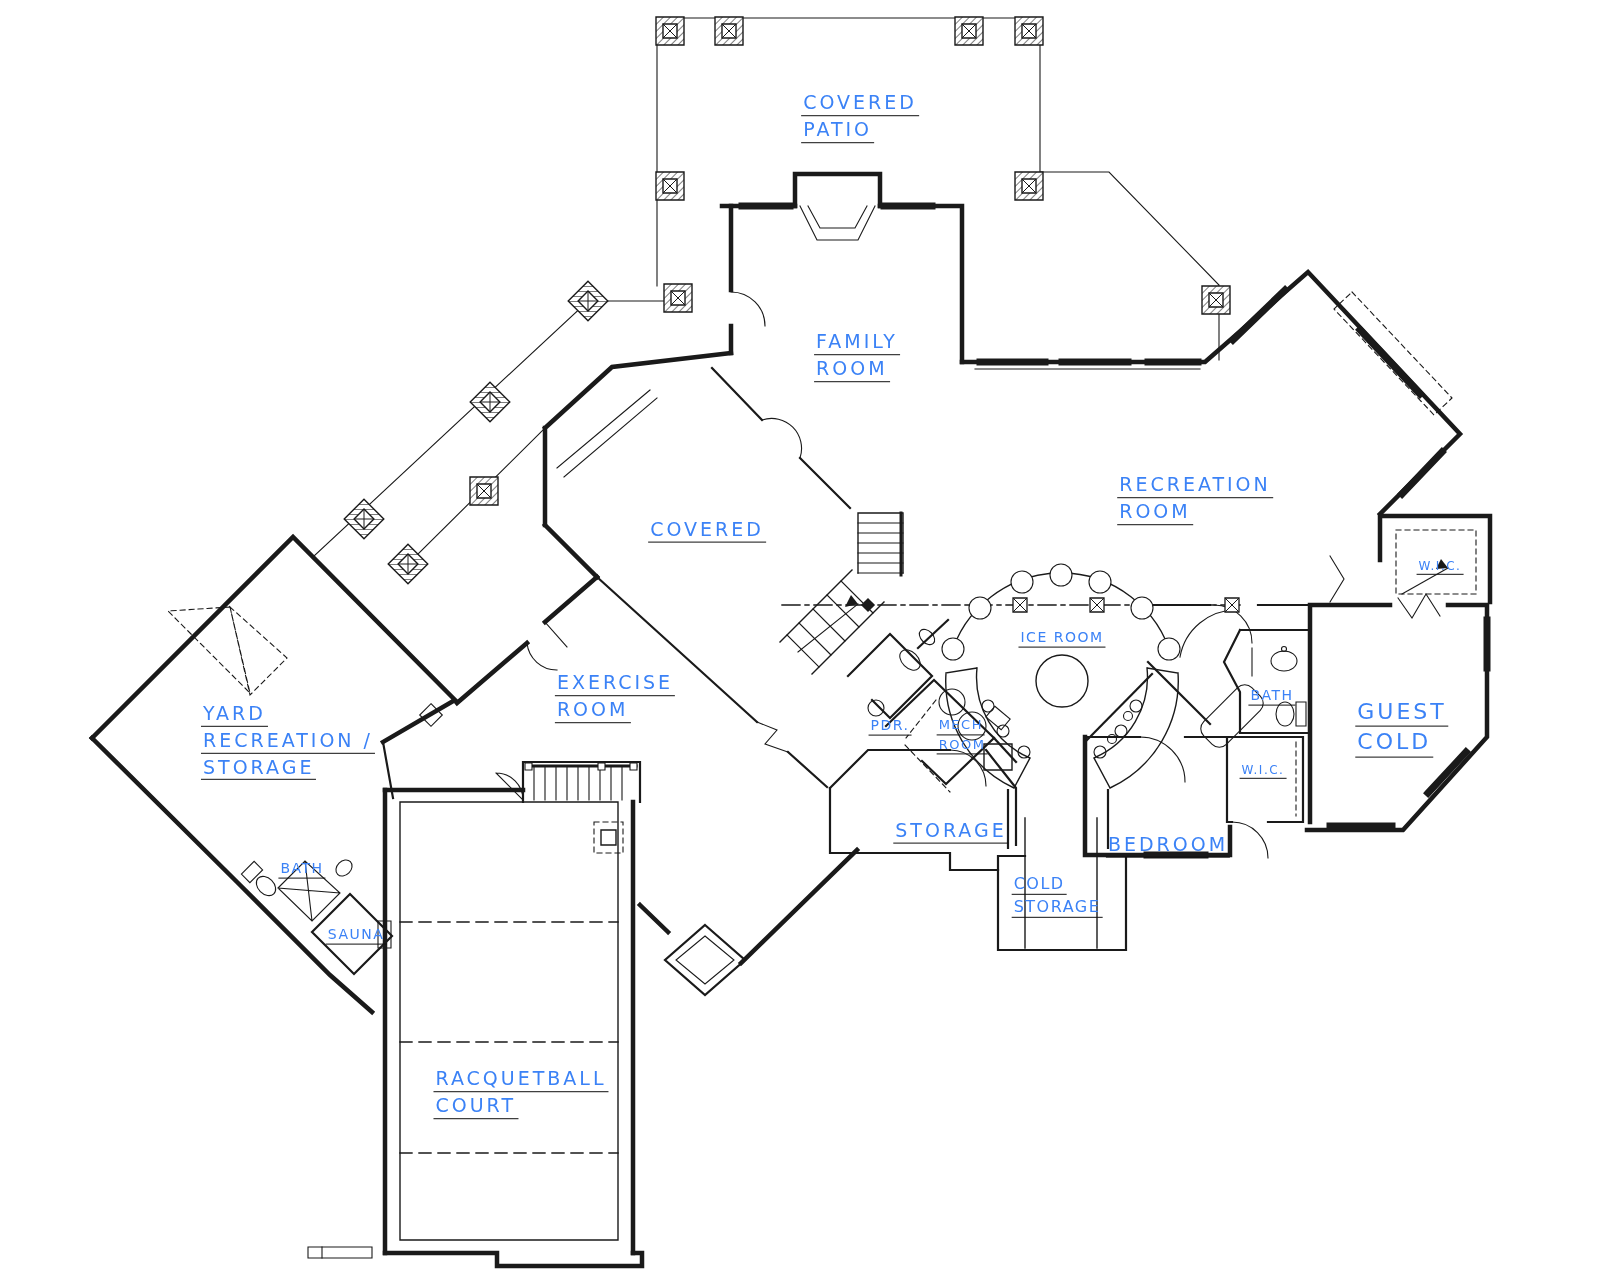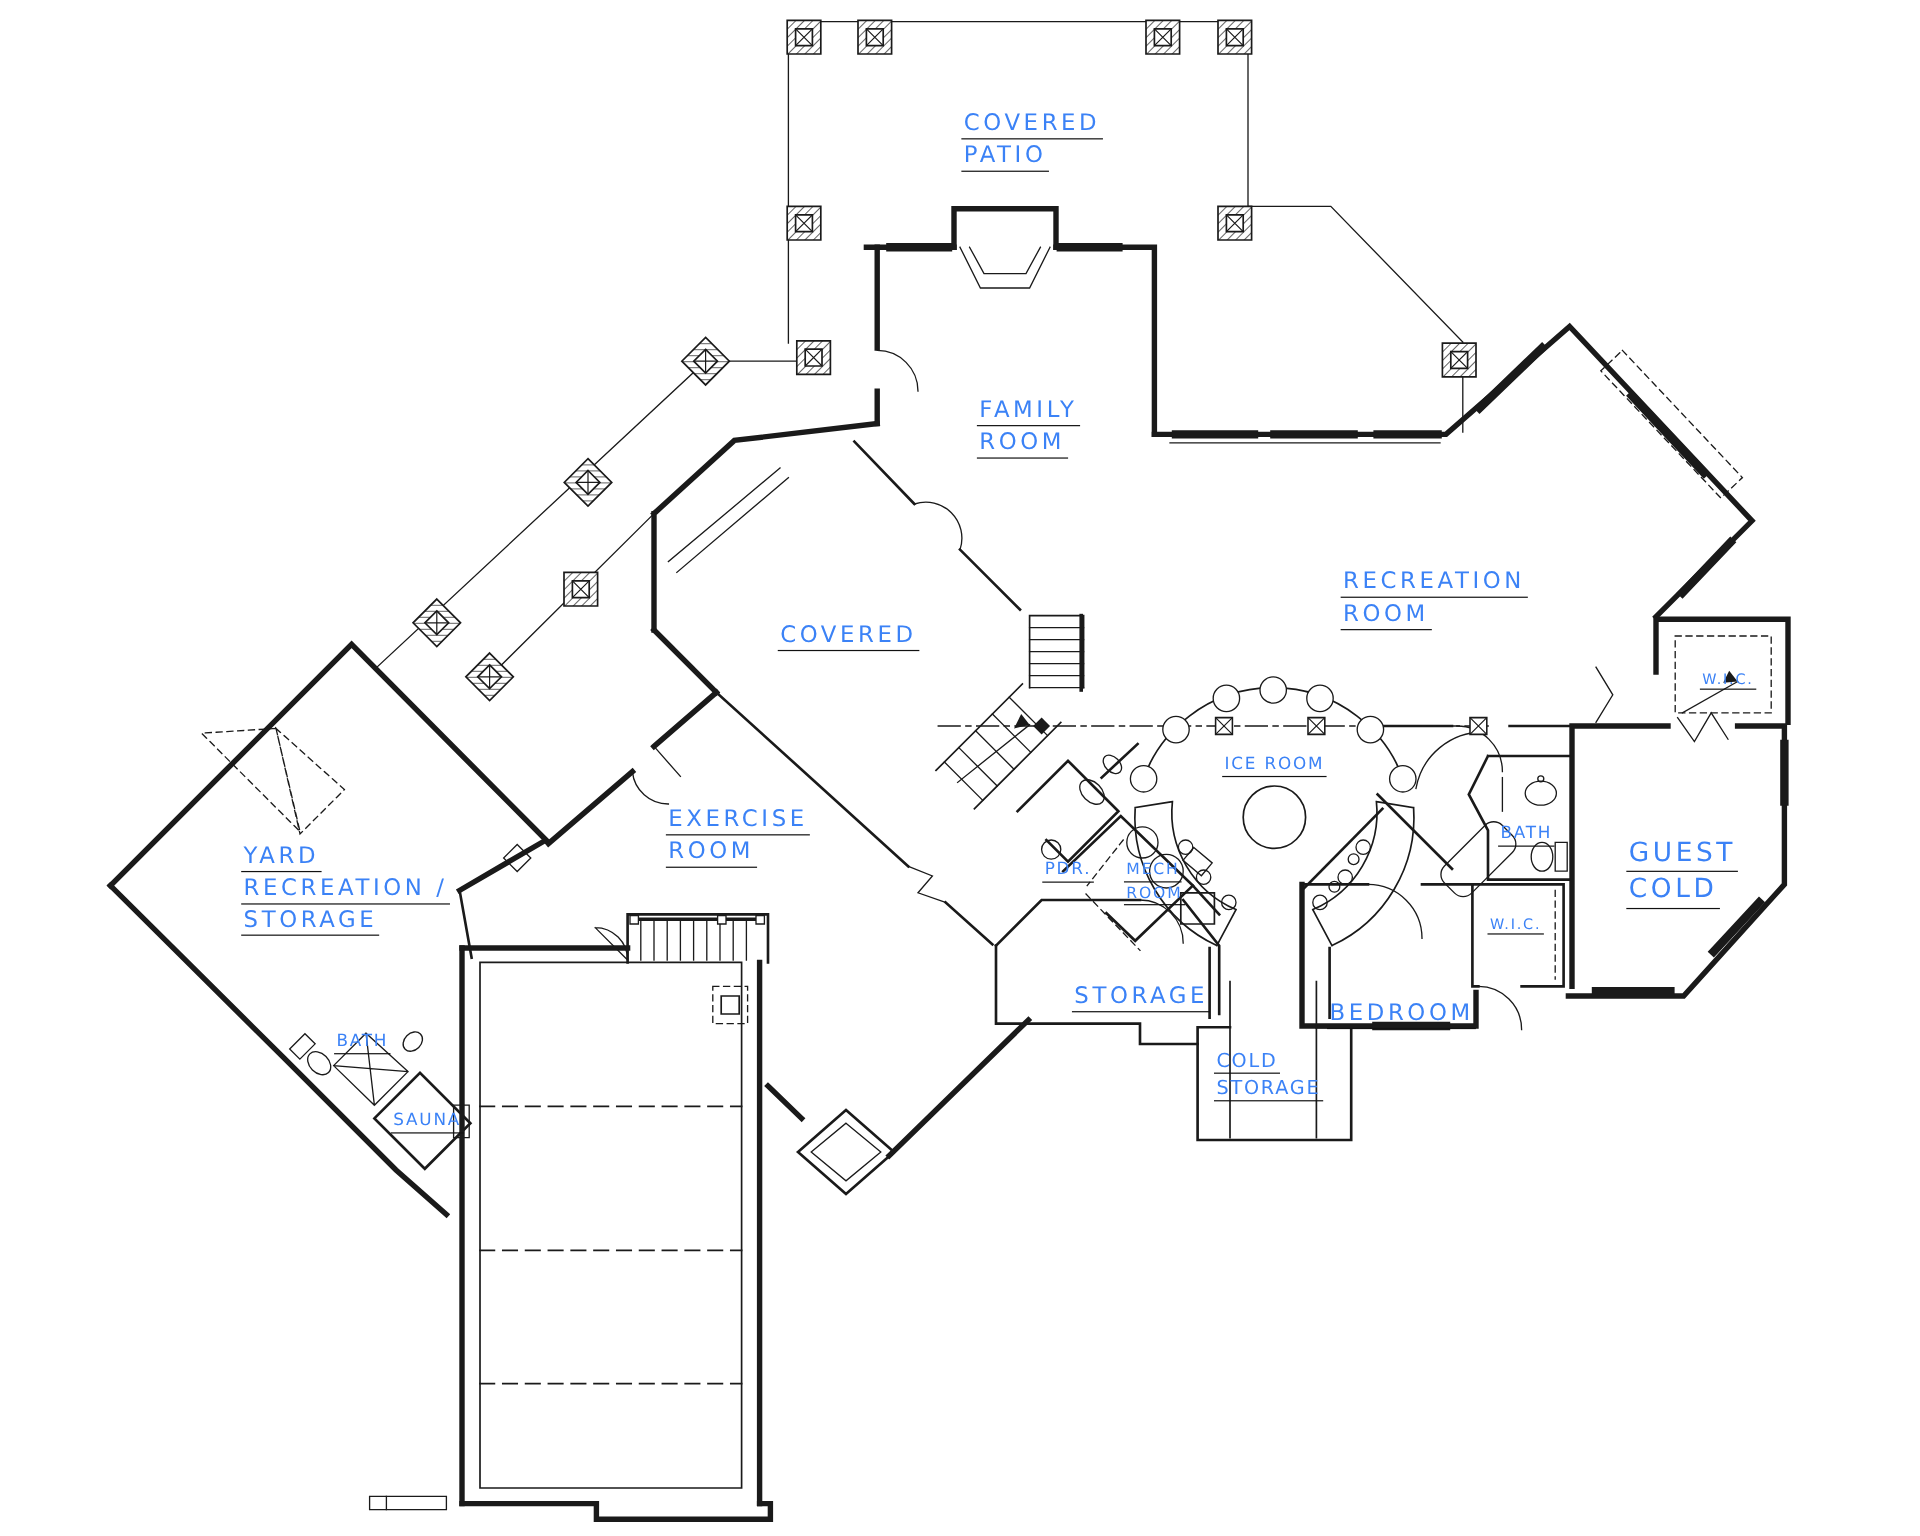--- a/index.html
+++ b/index.html
@@ -267,20 +267,24 @@
       </div>
       <div class="room-label" style="left: 615px; top: 697px; font-size: 19px; letter-spacing: 3px;">
         <div><span class="lbl-line">EXERCISE</span></div>
         <div><span class="lbl-line">ROOM</span></div>
       </div>
       <div class="room-label" style="left: 288px; top: 741px; font-size: 19px; letter-spacing: 3px;">
         <div><span class="lbl-line">YARD</span></div>
         <div><span class="lbl-line">RECREATION /</span></div>
         <div><span class="lbl-line">STORAGE</span></div>
       </div>
+      <div class="room-label" style="left: 521px; top: 1093px; font-size: 19px; letter-spacing: 3px;">
+        <div><span class="lbl-line">RACQUETBALL</span></div>
+        <div><span class="lbl-line">COURT</span></div>
+      </div>
       <div class="room-label" style="left: 951px; top: 831px; font-size: 19px; letter-spacing: 3px;">
         <div><span class="lbl-line">STORAGE</span></div>
       </div>
       <div class="room-label" style="left: 1057px; top: 896px; font-size: 16px; letter-spacing: 1.5px;">
         <div><span class="lbl-line">COLD</span></div>
         <div><span class="lbl-line">STORAGE</span></div>
       </div>
       <div class="room-label" style="left: 1062px; top: 638px; font-size: 14px; letter-spacing: 1.5px;">
         <div><span class="lbl-line">ICE ROOM</span></div>
       </div>

